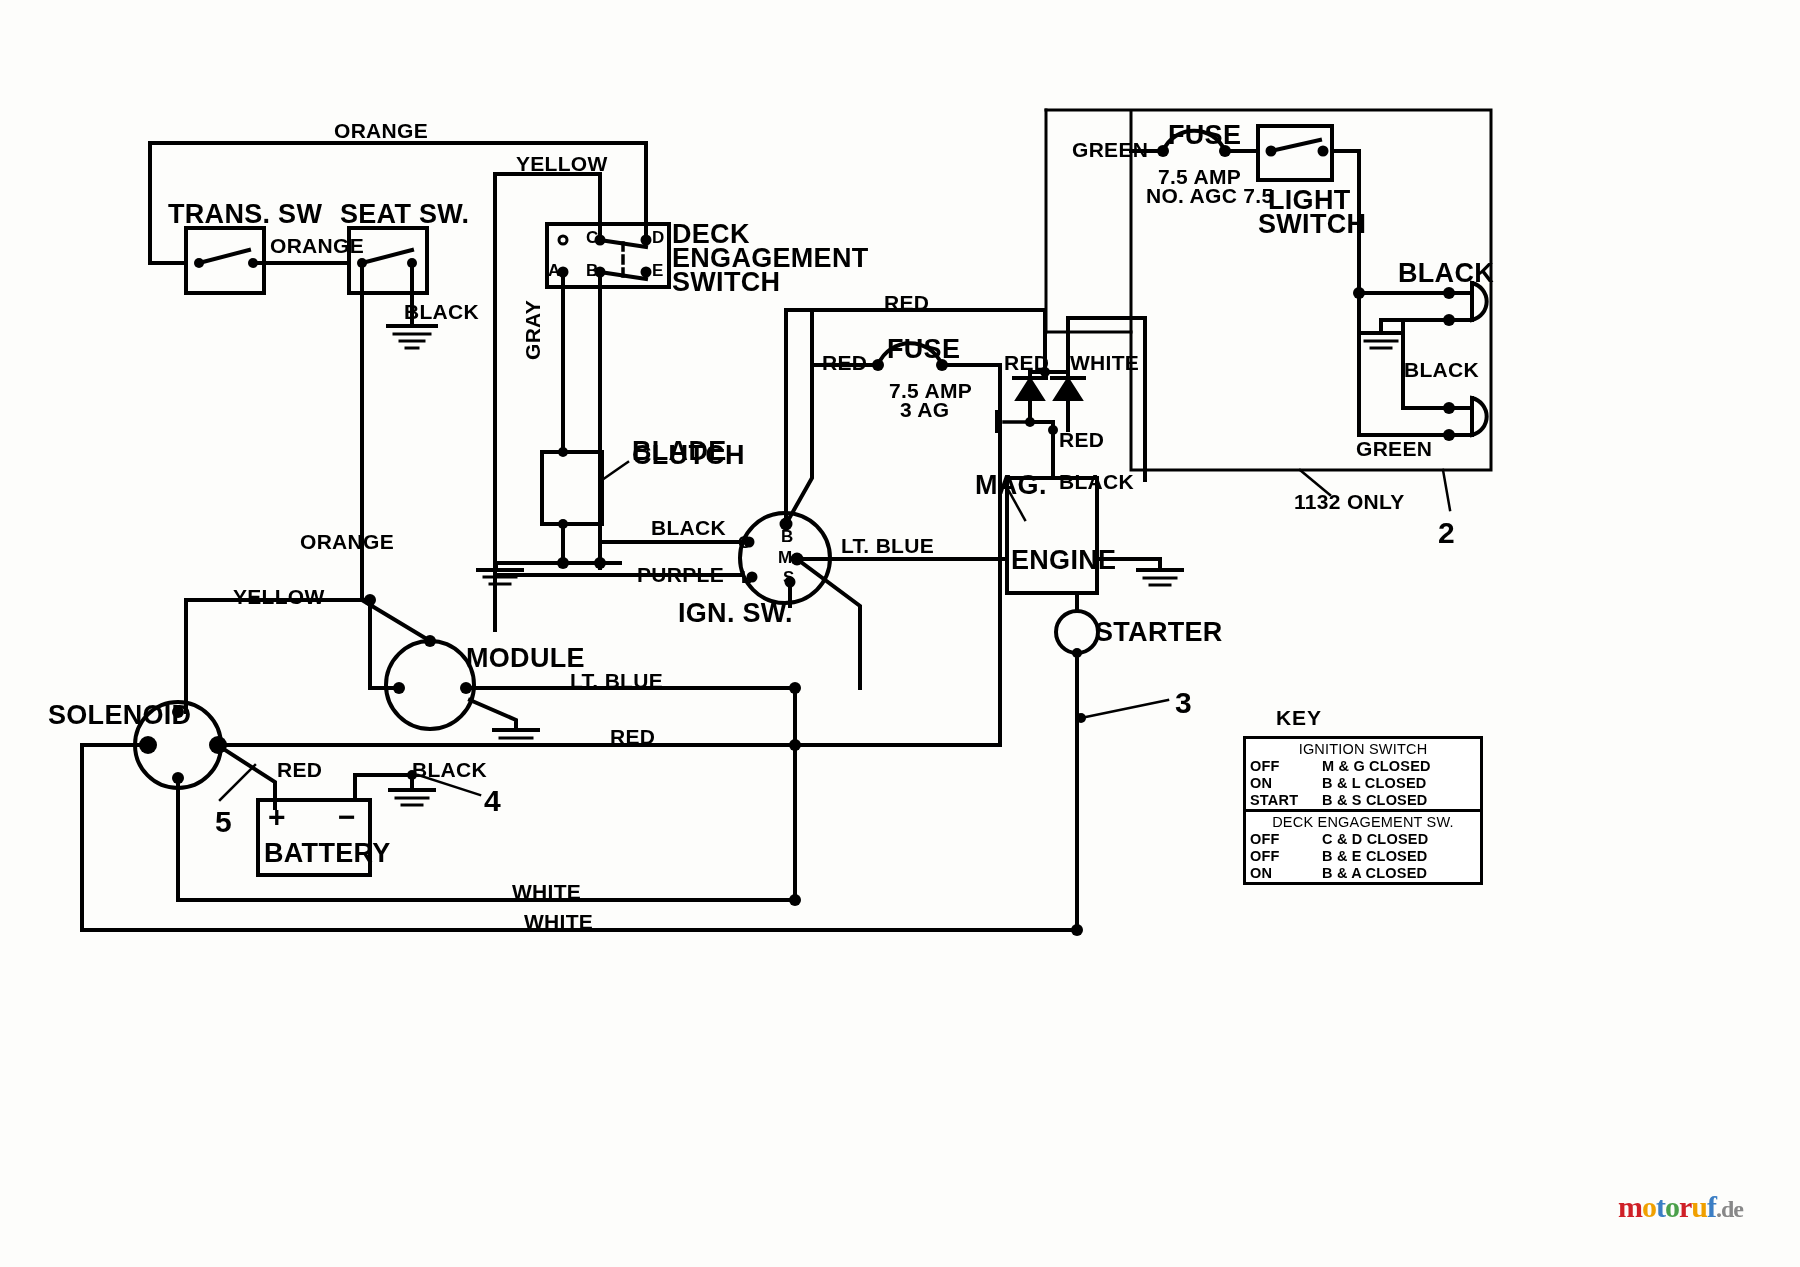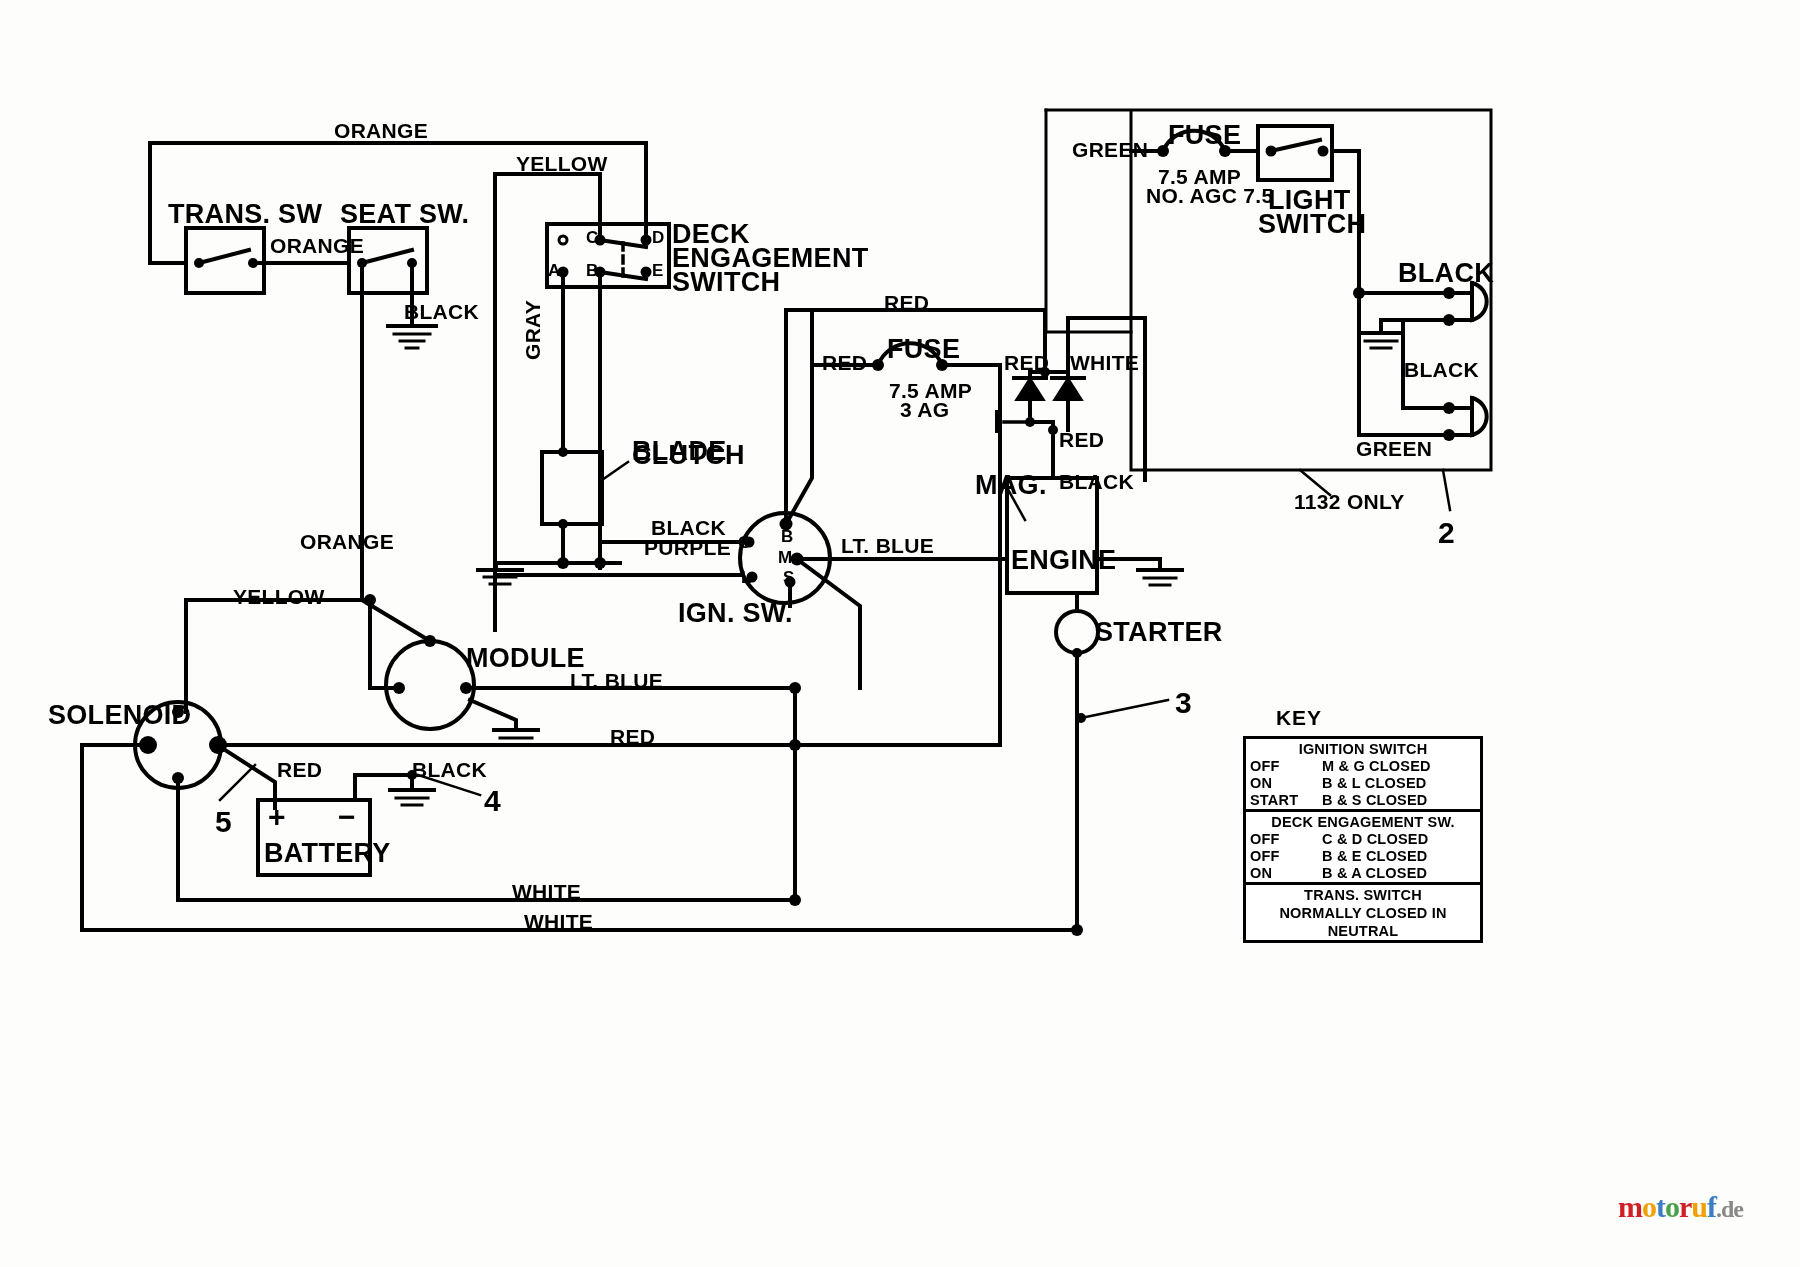--- a/index.html
+++ b/index.html
@@ -9,21 +9,21 @@
   .lbl{position:absolute;font-family:"Liberation Sans",sans-serif;font-weight:bold;color:#000;white-space:nowrap;letter-spacing:0.3px;}
   .s15{font-size:21px;}
   .s19{font-size:27px;}
   .s22{font-size:30px;}
   .term{font-size:17px;font-weight:bold;}
   
   #keytable{position:absolute;left:1243px;top:736px;width:240px;}
   #keytitle{position:absolute;left:1179px;top:706px;width:240px;text-align:center;font-size:21px;font-weight:bold;letter-spacing:1px;}
   .kbox{border:3px solid #000;margin-bottom:0;background:#fff;}
   .kbox + .kbox{border-top:none;}
-  .khead{text-align:center;font-size:14.5px;font-weight:bold;padding:2px 0 1px 0;letter-spacing:0.2px;}
+  .khead{text-align:center;font-size:14.5px;font-weight:normal;padding:2px 0 1px 0;letter-spacing:0.2px;}
   .krow{display:flex;font-size:14.5px;font-weight:bold;padding:0 12px 1px 4px;letter-spacing:0.2px;}
   .kstate{width:72px;}
   .kcond{flex:1;}
   .kline{text-align:center;font-size:14.5px;font-weight:bold;padding:1px 0;letter-spacing:0.2px;}
   
   #wm{position:absolute;left:1618px;top:1190px;font-size:30px;font-weight:bold;font-family:"Liberation Serif",serif;letter-spacing:-1px;}
   #wm span.c1{color:#cf2027;}
   #wm span.c2{color:#f0a000;}
   #wm span.c3{color:#3b7ec4;}
   #wm span.c4{color:#4aa04a;}
@@ -304,21 +304,21 @@
   <div class="lbl term" style="left:652px;top:228px;">D</div>
   <div class="lbl term" style="left:548px;top:261px;">A</div>
   <div class="lbl term" style="left:586px;top:261px;">B</div>
   <div class="lbl term" style="left:652px;top:261px;">E</div>
 
   <div class="lbl s15" style="left:521px;top:360px;transform:rotate(-90deg);transform-origin:left top;">GRAY</div>
   <div class="lbl s19" style="left:632px;top:436px;">BLADE</div>
   <div class="lbl s19" style="left:632px;top:440px;">CLUTCH</div>
 
   <div class="lbl s15" style="left:651px;top:516px;">BLACK</div>
-  <div class="lbl s15" style="left:637px;top:536px;margin-left:7px;">PURPLE</div>
+  <div class="lbl s15" style="left:637px;top:563px;">PURPLE</div>
   <div class="lbl s15" style="left:300px;top:530px;">ORANGE</div>
   <div class="lbl s15" style="left:233px;top:585px;">YELLOW</div>
 
   <div class="lbl term" style="left:738px;top:533px;">G</div>
   <div class="lbl term" style="left:781px;top:527px;">B</div>
   <div class="lbl term" style="left:778px;top:548px;">M</div>
   <div class="lbl term" style="left:741px;top:568px;">L</div>
   <div class="lbl term" style="left:783px;top:568px;">S</div>
   <div class="lbl s19" style="left:678px;top:598px;">IGN. SW.</div>
 
@@ -396,24 +396,19 @@
       <div class="krow">
         <span class="kstate">OFF</span>
         <span class="kcond">B &amp; E  CLOSED</span>
       </div>
       <div class="krow">
         <span class="kstate">ON</span>
         <span class="kcond">B &amp; A  CLOSED</span>
       </div>
     </div>
 
-    <div class="kbox">
-      <div class="khead">TRANS. SWITCH</div>
-      <div class="kline">NORMALLY CLOSED IN</div>
-      <div class="kline">NEUTRAL</div>
-    </div>
 
 
   </div>
 
   <div id="wm"><span class="c1">m</span><span class="c2">o</span><span class="c3">t</span><span class="c4">o</span><span class="c5">r</span><span class="c6">u</span><span class="c7">f</span><span class="de">.de</span></div>
 
 </div>
 
 </body></html>

